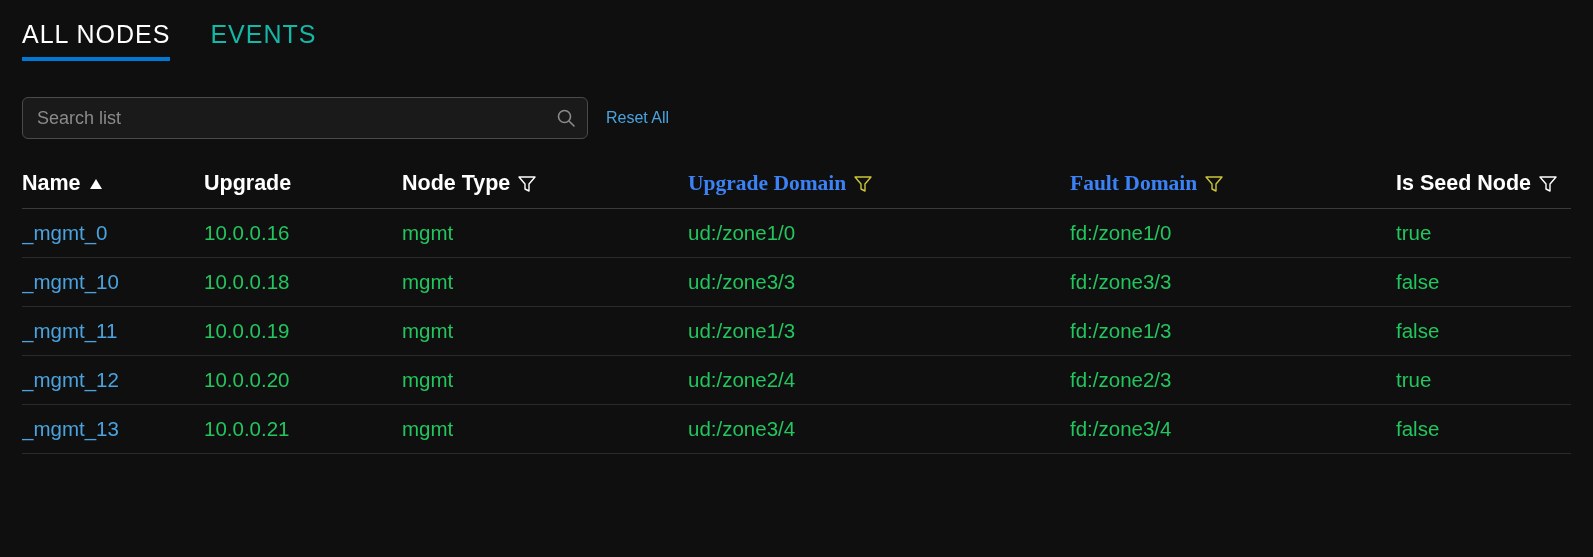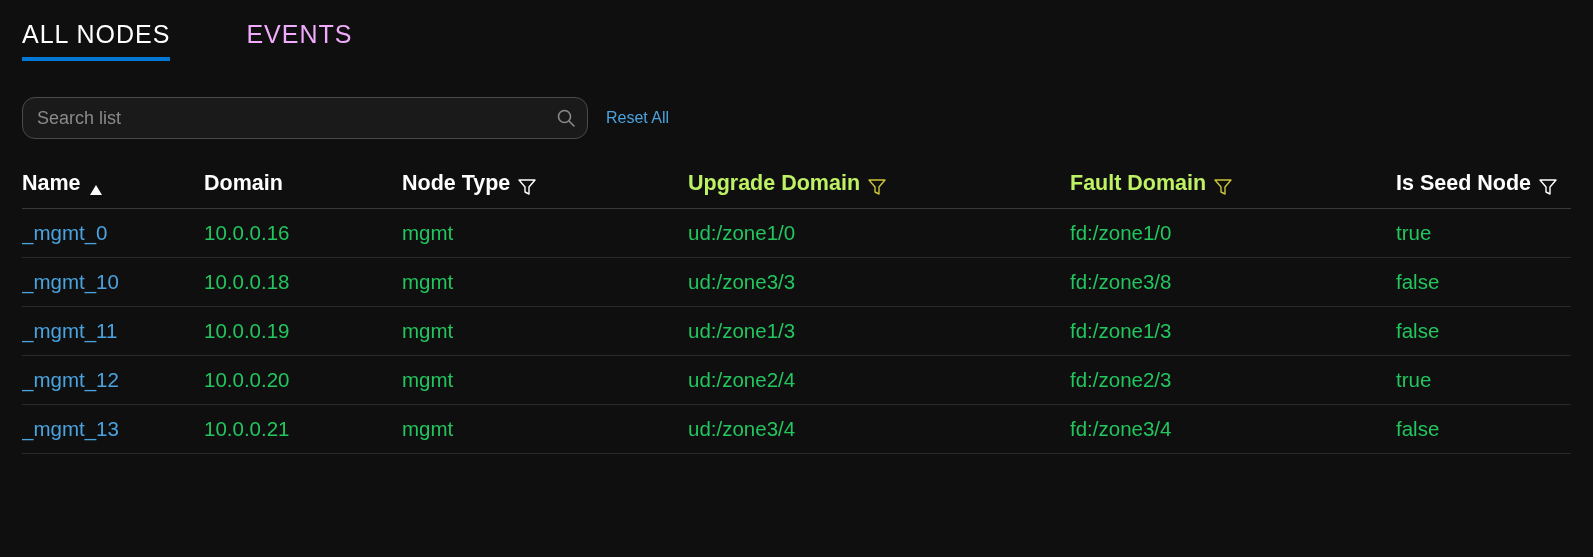--- a/index.html
+++ b/index.html
@@ -13,27 +13,27 @@
       font-family: "Segoe UI", "Segoe UI Web", Arial, sans-serif;
       width: 1593px;
       height: 557px;
       overflow: hidden;
     }
     .container {
       padding: 20px 22px 0 22px;
     }
     .tabs {
       display: flex;
-      gap: 76px;
+      gap: 40px;
       margin-bottom: 36px;
     }
     .tab {
       font-size: 25px;
       letter-spacing: 1px;
-      color: #f0abfc;
+      color: #14b8a6;
       cursor: pointer;
       padding-bottom: 8px;
     }
     .tab.active {
       color: #ffffff;
       border-bottom: 4px solid #0078d4;
     }
     .toolbar {
       display: flex;
       align-items: center;
@@ -42,21 +42,21 @@
     }
     .search-wrap {
       position: relative;
       width: 566px;
     }
     .search-input {
       width: 100%;
       height: 42px;
       background: #1a1a1a;
       border: 1px solid #4a4a4a;
-      border-radius: 13px;
+      border-radius: 6px;
       color: #fff;
       font-size: 18px;
       padding: 0 44px 0 14px;
       outline: none;
     }
     .search-input::placeholder {
       color: #8a8a8a;
     }
     .search-icon {
       position: absolute;
@@ -78,25 +78,26 @@
     .table th {
       text-align: left;
       font-size: 21.5px;
       font-weight: 600;
       color: #ffffff;
       padding: 10px 8px 12px 0;
       border-bottom: 1px solid #3a3a3a;
       white-space: nowrap;
     }
     .table th.highlight {
-      color: #bef264;
+      color: #3b82f6;
+      font-family: Liberation Serif, serif;
     }
     .th-inner {
       display: inline-flex;
-      align-items: flex-end;
+      align-items: center;
       gap: 8px;
     }
     .table td {
       font-size: 20.5px;
       color: #22c55e;
       padding: 12px 8px 12px 0;
       border-bottom: 1px solid #2a2a2a;
       white-space: nowrap;
       overflow: hidden;
       text-overflow: ellipsis;
@@ -152,21 +153,21 @@
           <span class="th-inner">
             <span>Name</span>
             <span>
               <svg width="14" height="12" viewBox="0 0 14 12">
                   <path d="M7 1 L13 11 L1 11 Z" fill="#ffffff"></path>
                 </svg>
             </span>
           </span>
         </th>
         <th>
-          <span>Domain</span>
+          <span>Upgrade</span>
         </th>
         <th>
           <span class="th-inner">
             <span>Node Type</span>
             <span>
               <svg width="18" height="18" viewBox="0 0 18 18">
                   <path d="M1 2 H17 L11 9 V16 L7 14 V9 Z" fill="none" stroke="#ffffff" stroke-width="1.4" stroke-linejoin="round"></path>
                 </svg>
             </span>
           </span>
@@ -210,21 +211,21 @@
           <td>mgmt</td>
           <td>ud:/zone1/0</td>
           <td>fd:/zone1/0</td>
           <td>true</td>
         </tr>
         <tr>
           <td class="link">_mgmt_10</td>
           <td>10.0.0.18</td>
           <td>mgmt</td>
           <td>ud:/zone3/3</td>
-          <td>fd:/zone3/8</td>
+          <td>fd:/zone3/3</td>
           <td>false</td>
         </tr>
         <tr>
           <td class="link">_mgmt_11</td>
           <td>10.0.0.19</td>
           <td>mgmt</td>
           <td>ud:/zone1/3</td>
           <td>fd:/zone1/3</td>
           <td>false</td>
         </tr>

